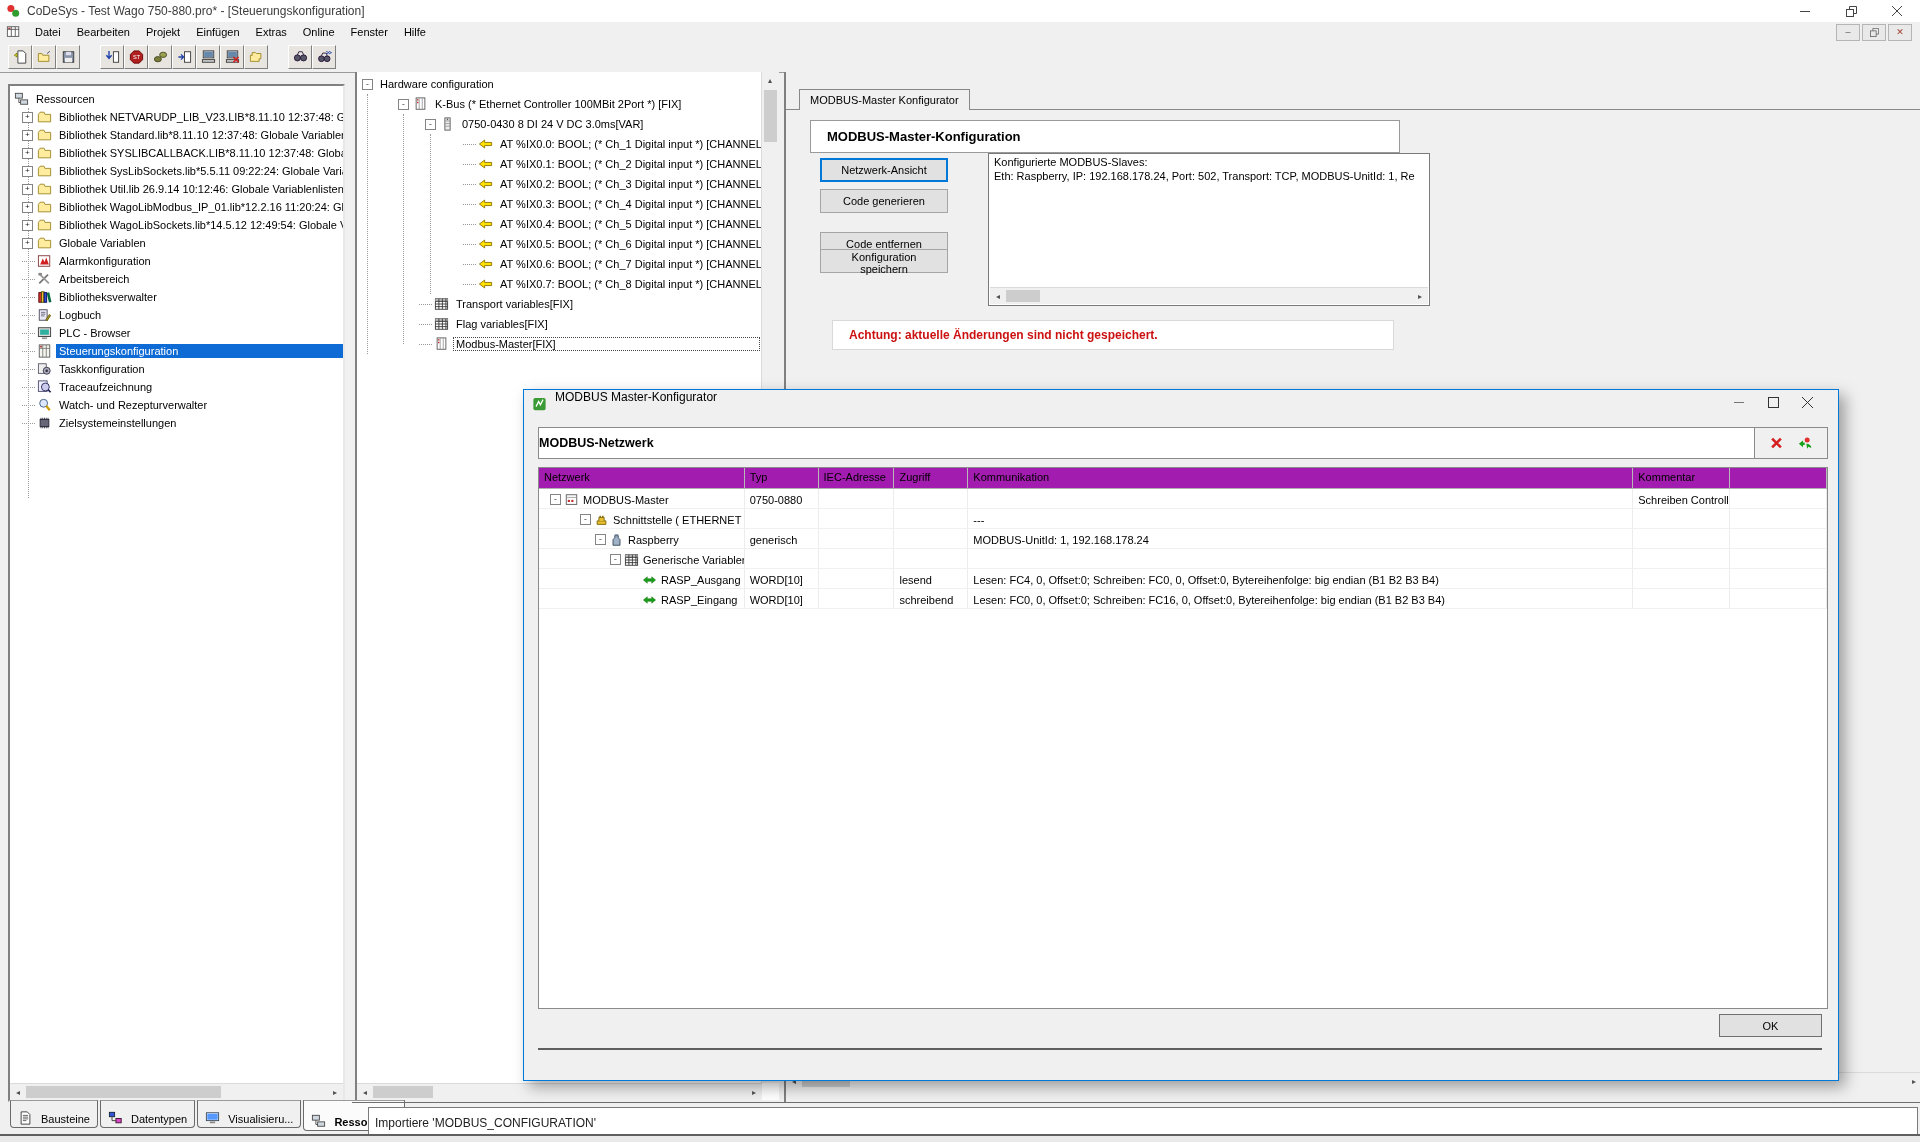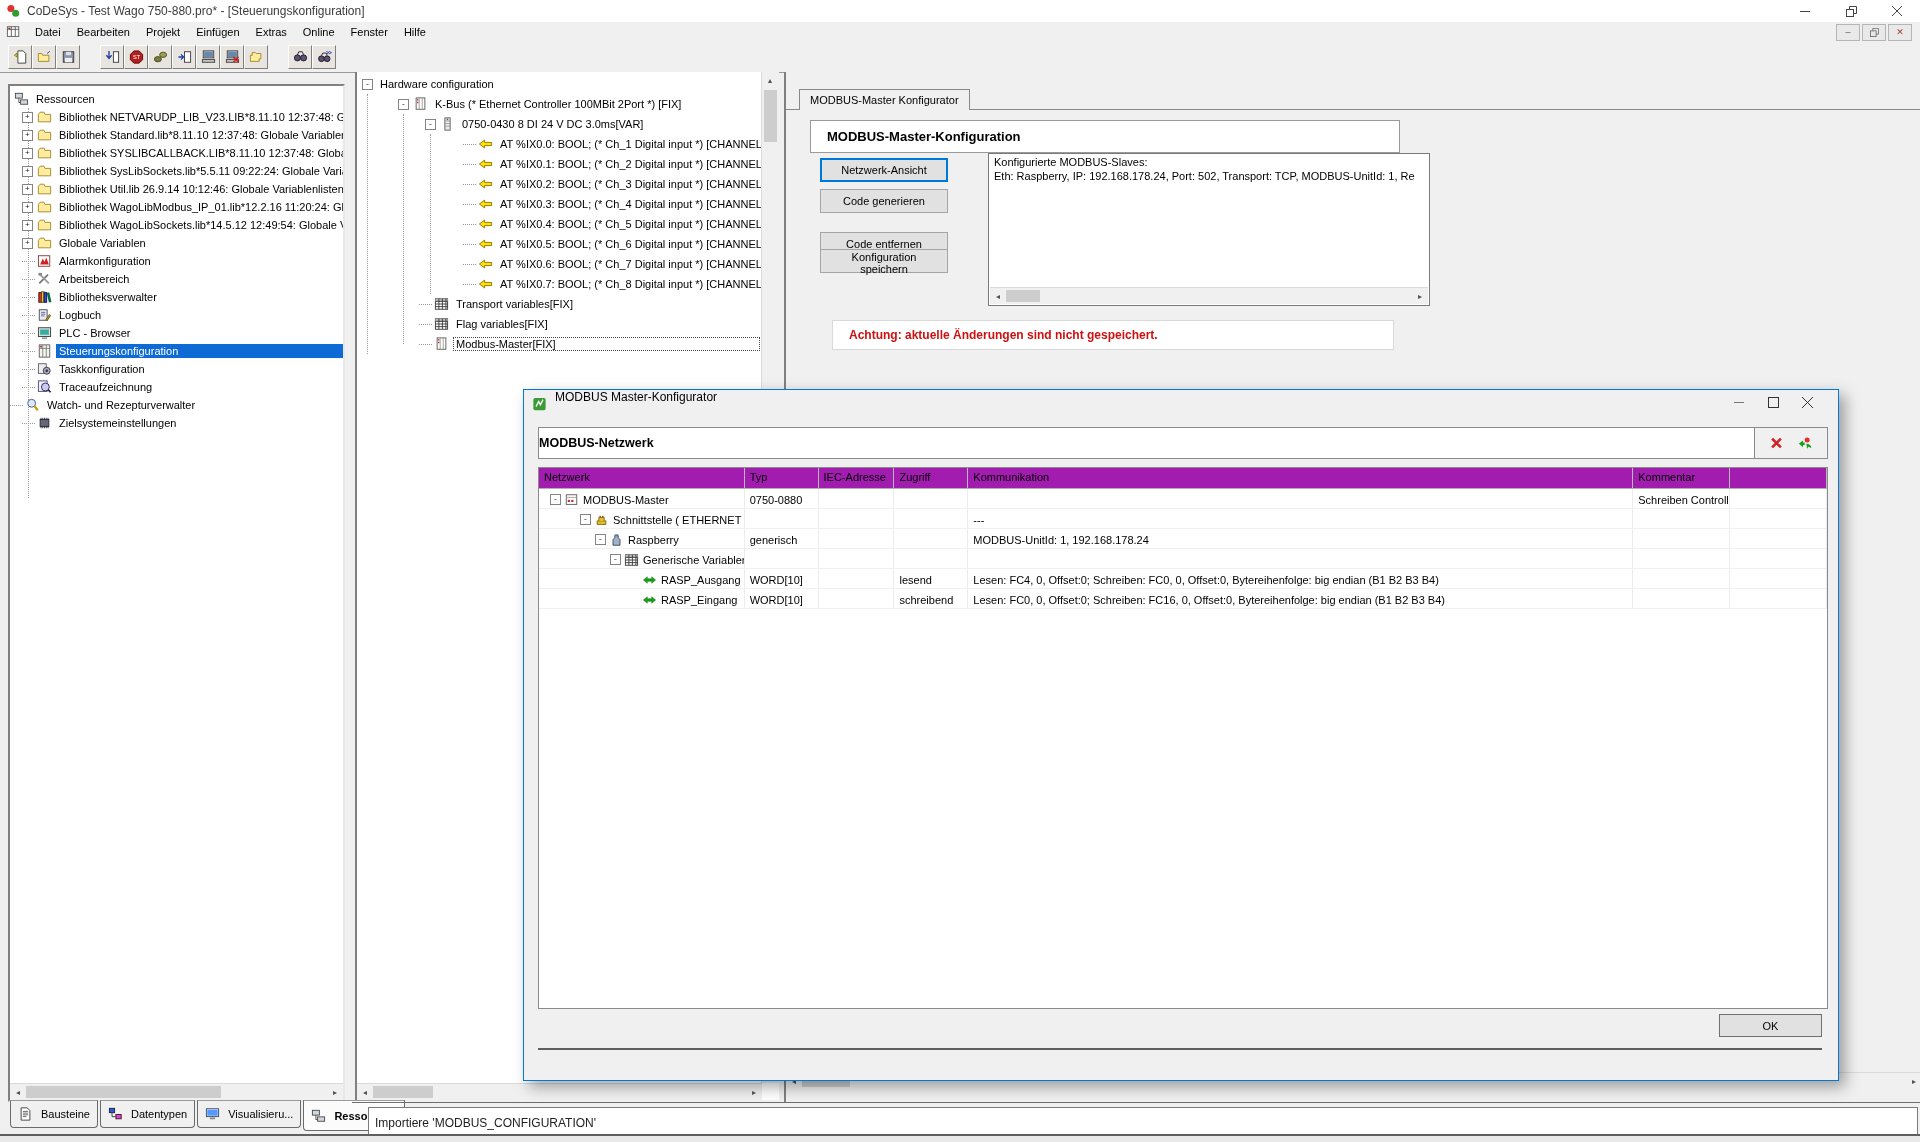--- a/index.html
+++ b/index.html
@@ -30,21 +30,21 @@
   .exp{width:9px;height:9px;flex:none;border:1px solid #848484;background:#fff;font:8px/8px "Liberation Mono",monospace;text-align:center;margin:0 4px 0 0;color:#222}
   .dots{width:13px;height:1px;flex:none;border-bottom:1px dotted #9a9a9a;margin-right:2px}
   .tlabel{padding:1px 3px}
   .tlabel.sel{background:#0e6bd6;color:#fff;flex:1}
   .vdots{position:absolute;border-left:1px dotted #9a9a9a;width:0}
   .hsb{position:absolute;height:16px;background:#f0f0f0;border-top:1px solid #dadada;display:flex;align-items:center}
   .vsb{position:absolute;width:17px;background:#f0f0f0;border-left:1px solid #dadada}
   .sbarrow{width:16px;height:16px;display:flex;align-items:center;justify-content:center;font-size:8px;color:#505050;flex:none}
   .sbthumb{height:12px;background:#cdcdcd;flex:none}
   #orgtabs{left:10px;top:1100px;height:27px;display:flex;gap:2px}
-  .otab{display:flex;align-items:center;gap:4px;padding:2px 7px;background:#f0f0f0;border:1px solid #6a6a6a;border-top:1px solid #9a9a9a;border-radius:0 0 4px 4px;height:22px}
+  .otab{display:flex;align-items:flex-end;gap:4px;padding:2px 7px;background:#f0f0f0;border:1px solid #6a6a6a;border-top:1px solid #9a9a9a;border-radius:0 0 4px 4px;height:22px}
   .otab.active{background:#fbfbfb;height:25px;font-weight:bold}
 
   
   #hwpane{left:355px;top:72px;width:422px;height:1028px;background:#fff;border-left:2px solid #808080;overflow:hidden}
   #hwtree .trow{height:20px}
   .dotsel{border:1px dotted #444;flex:1;padding:0 2px}
 
   
   #rightpane{left:784px;top:72px;width:1136px;height:1030px;background:#f0f0f0;border-left:2px solid #808080}
   #cfgtab{position:absolute;left:13px;top:17px;height:20px;padding:0 10px;background:#f0f0f0;border:1px solid #888;border-bottom:none;display:flex;align-items:center;z-index:2}
@@ -412,21 +412,21 @@
     <span class="dots"></span>
         <span class="icon" style="margin-right:4px;">
           <svg viewBox="0 0 16 16">
             <rect x="1" y="1" width="10" height="12" fill="#eef" stroke="#446"></rect>
             <circle cx="9" cy="8" r="4.5" fill="#cce" stroke="#225"></circle>
             <path d="M12 11l3 3" stroke="#225" stroke-width="2"></path>
           </svg>
         </span>
         <span class="tlabel">Traceaufzeichnung</span>
       </div>
-      <div class="trow" style="">
+      <div class="trow" style="padding-left:12px">
     <span class="dots"></span>
         <span class="icon" style="margin-right:4px;">
           <svg viewBox="0 0 16 16">
             <circle cx="7" cy="6" r="4.5" fill="#dce6ff" stroke="#357"></circle>
             <path d="M10 9l4 5" stroke="#c90" stroke-width="2.5"></path>
           </svg>
         </span>
         <span class="tlabel">Watch- und Rezepturverwalter</span>
       </div>
       <div class="trow" style="padding-left:12px">

